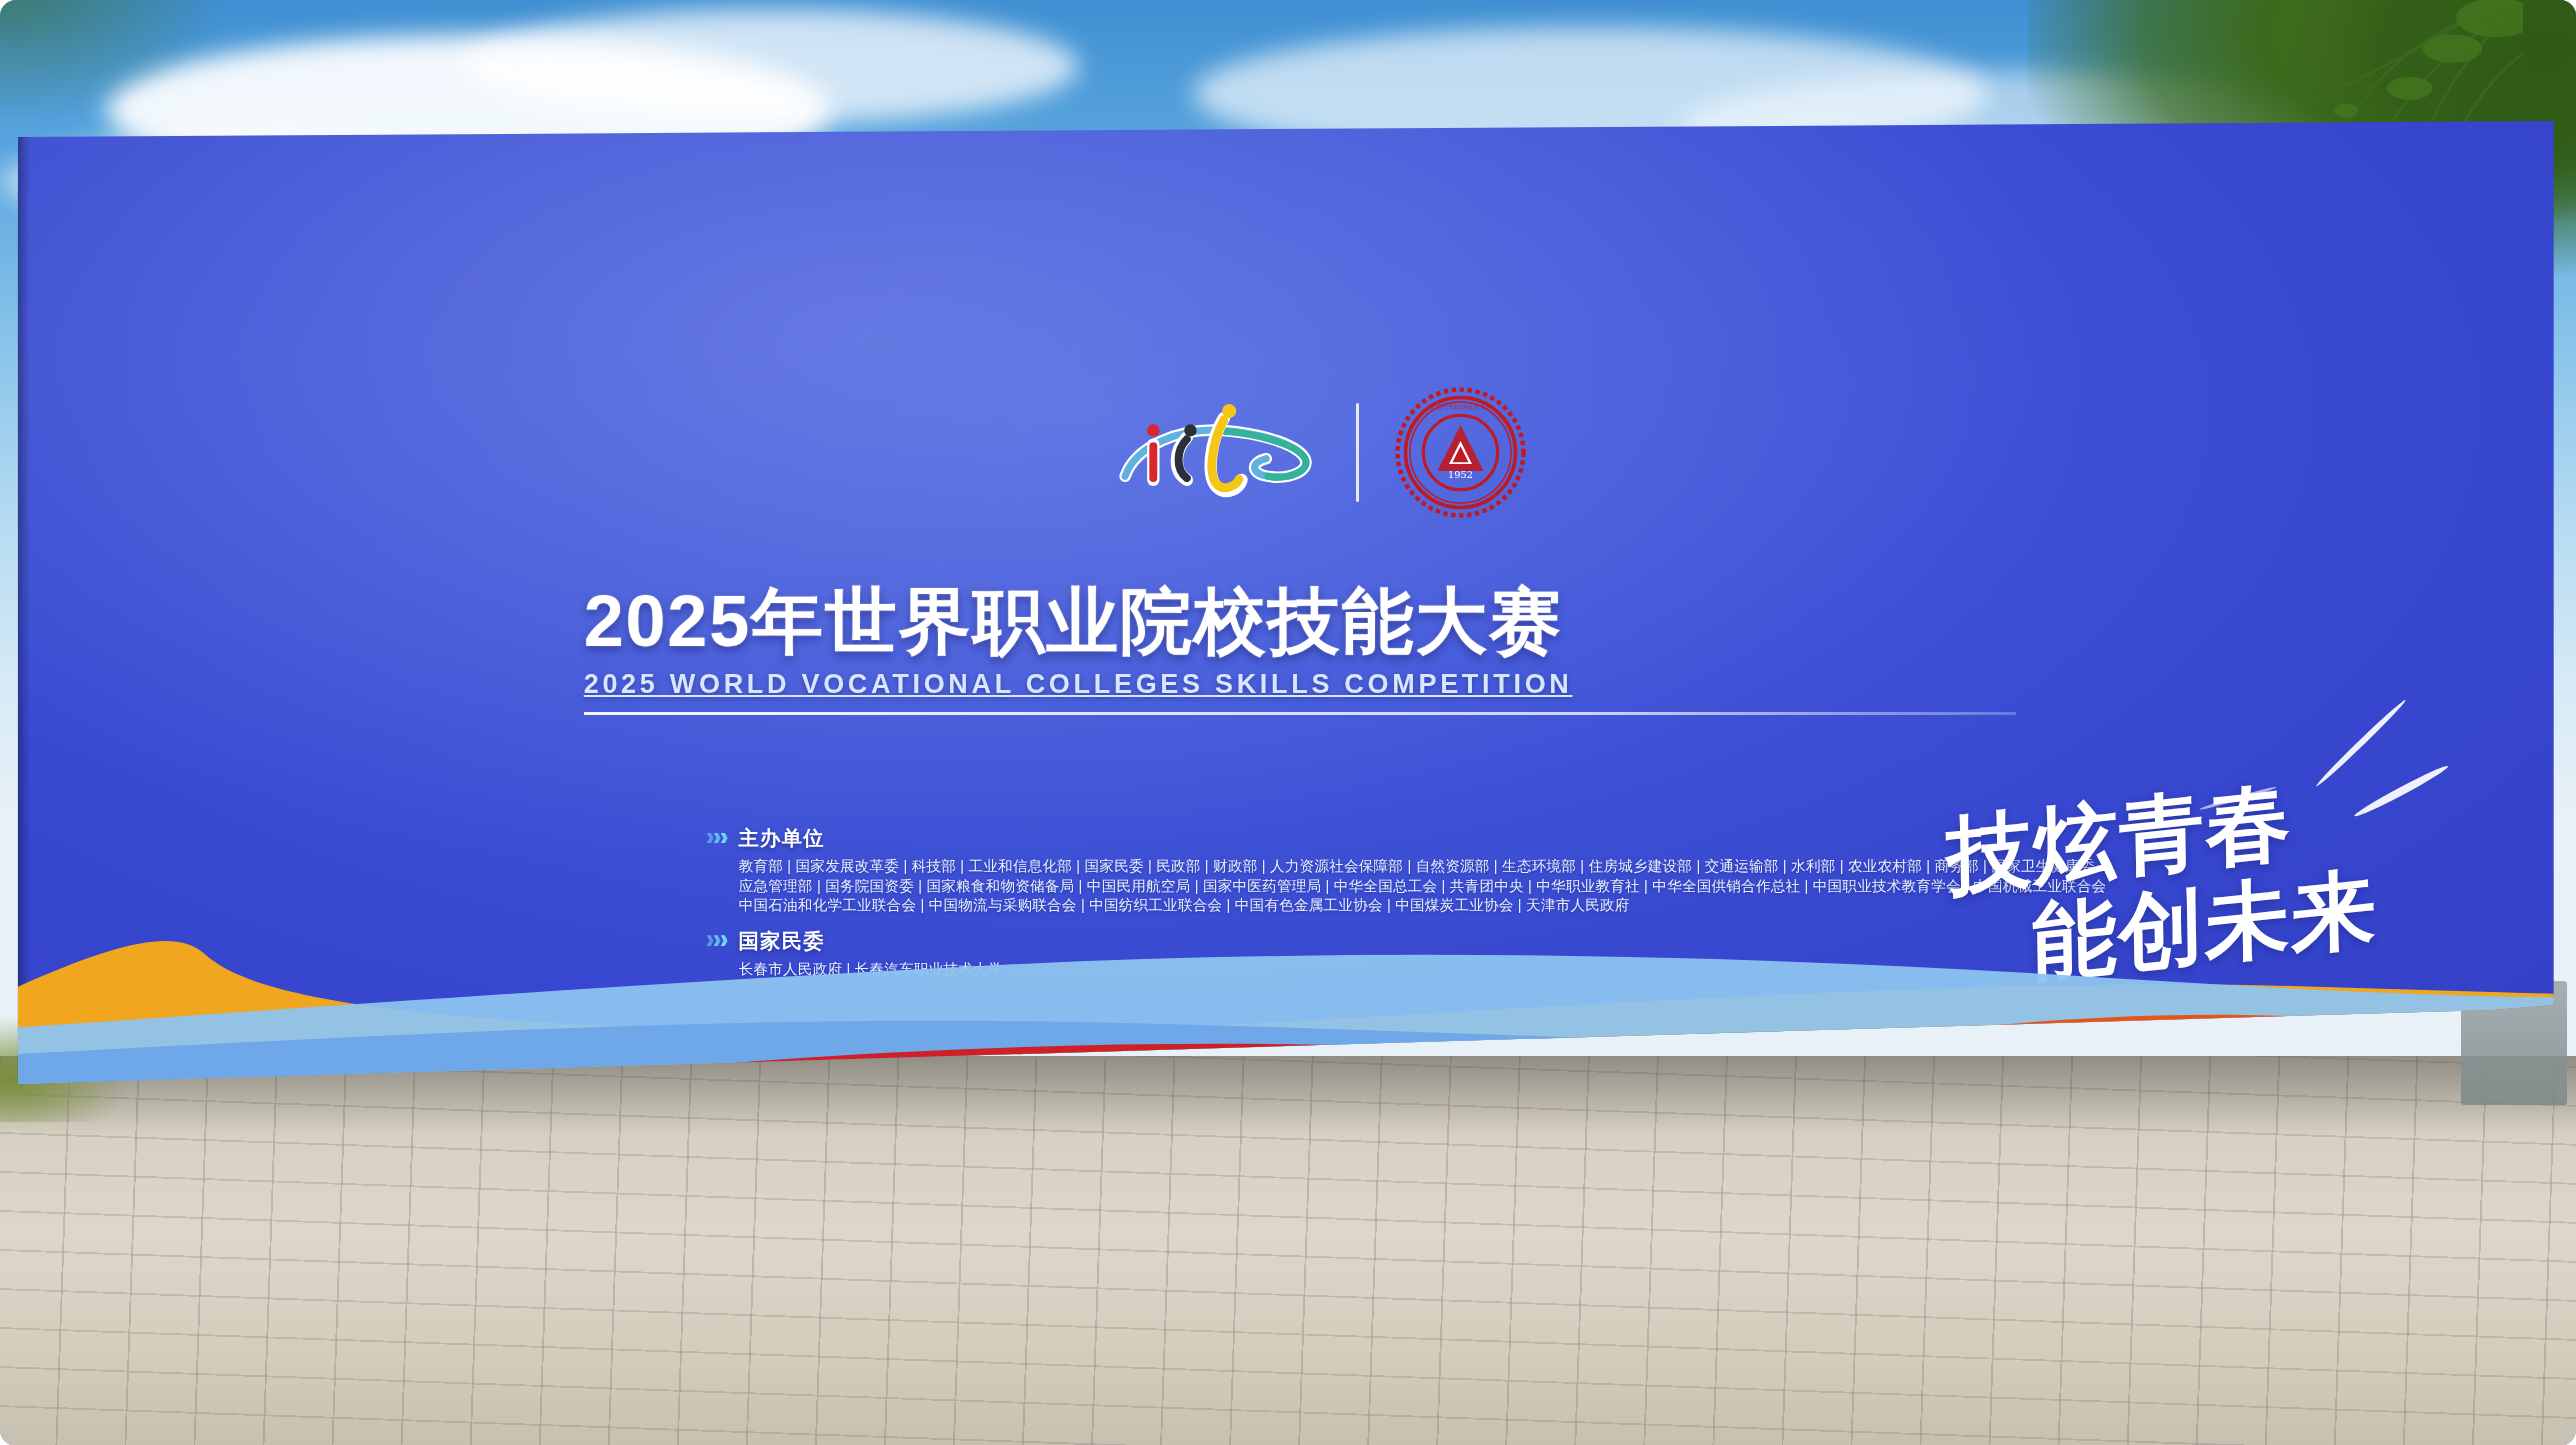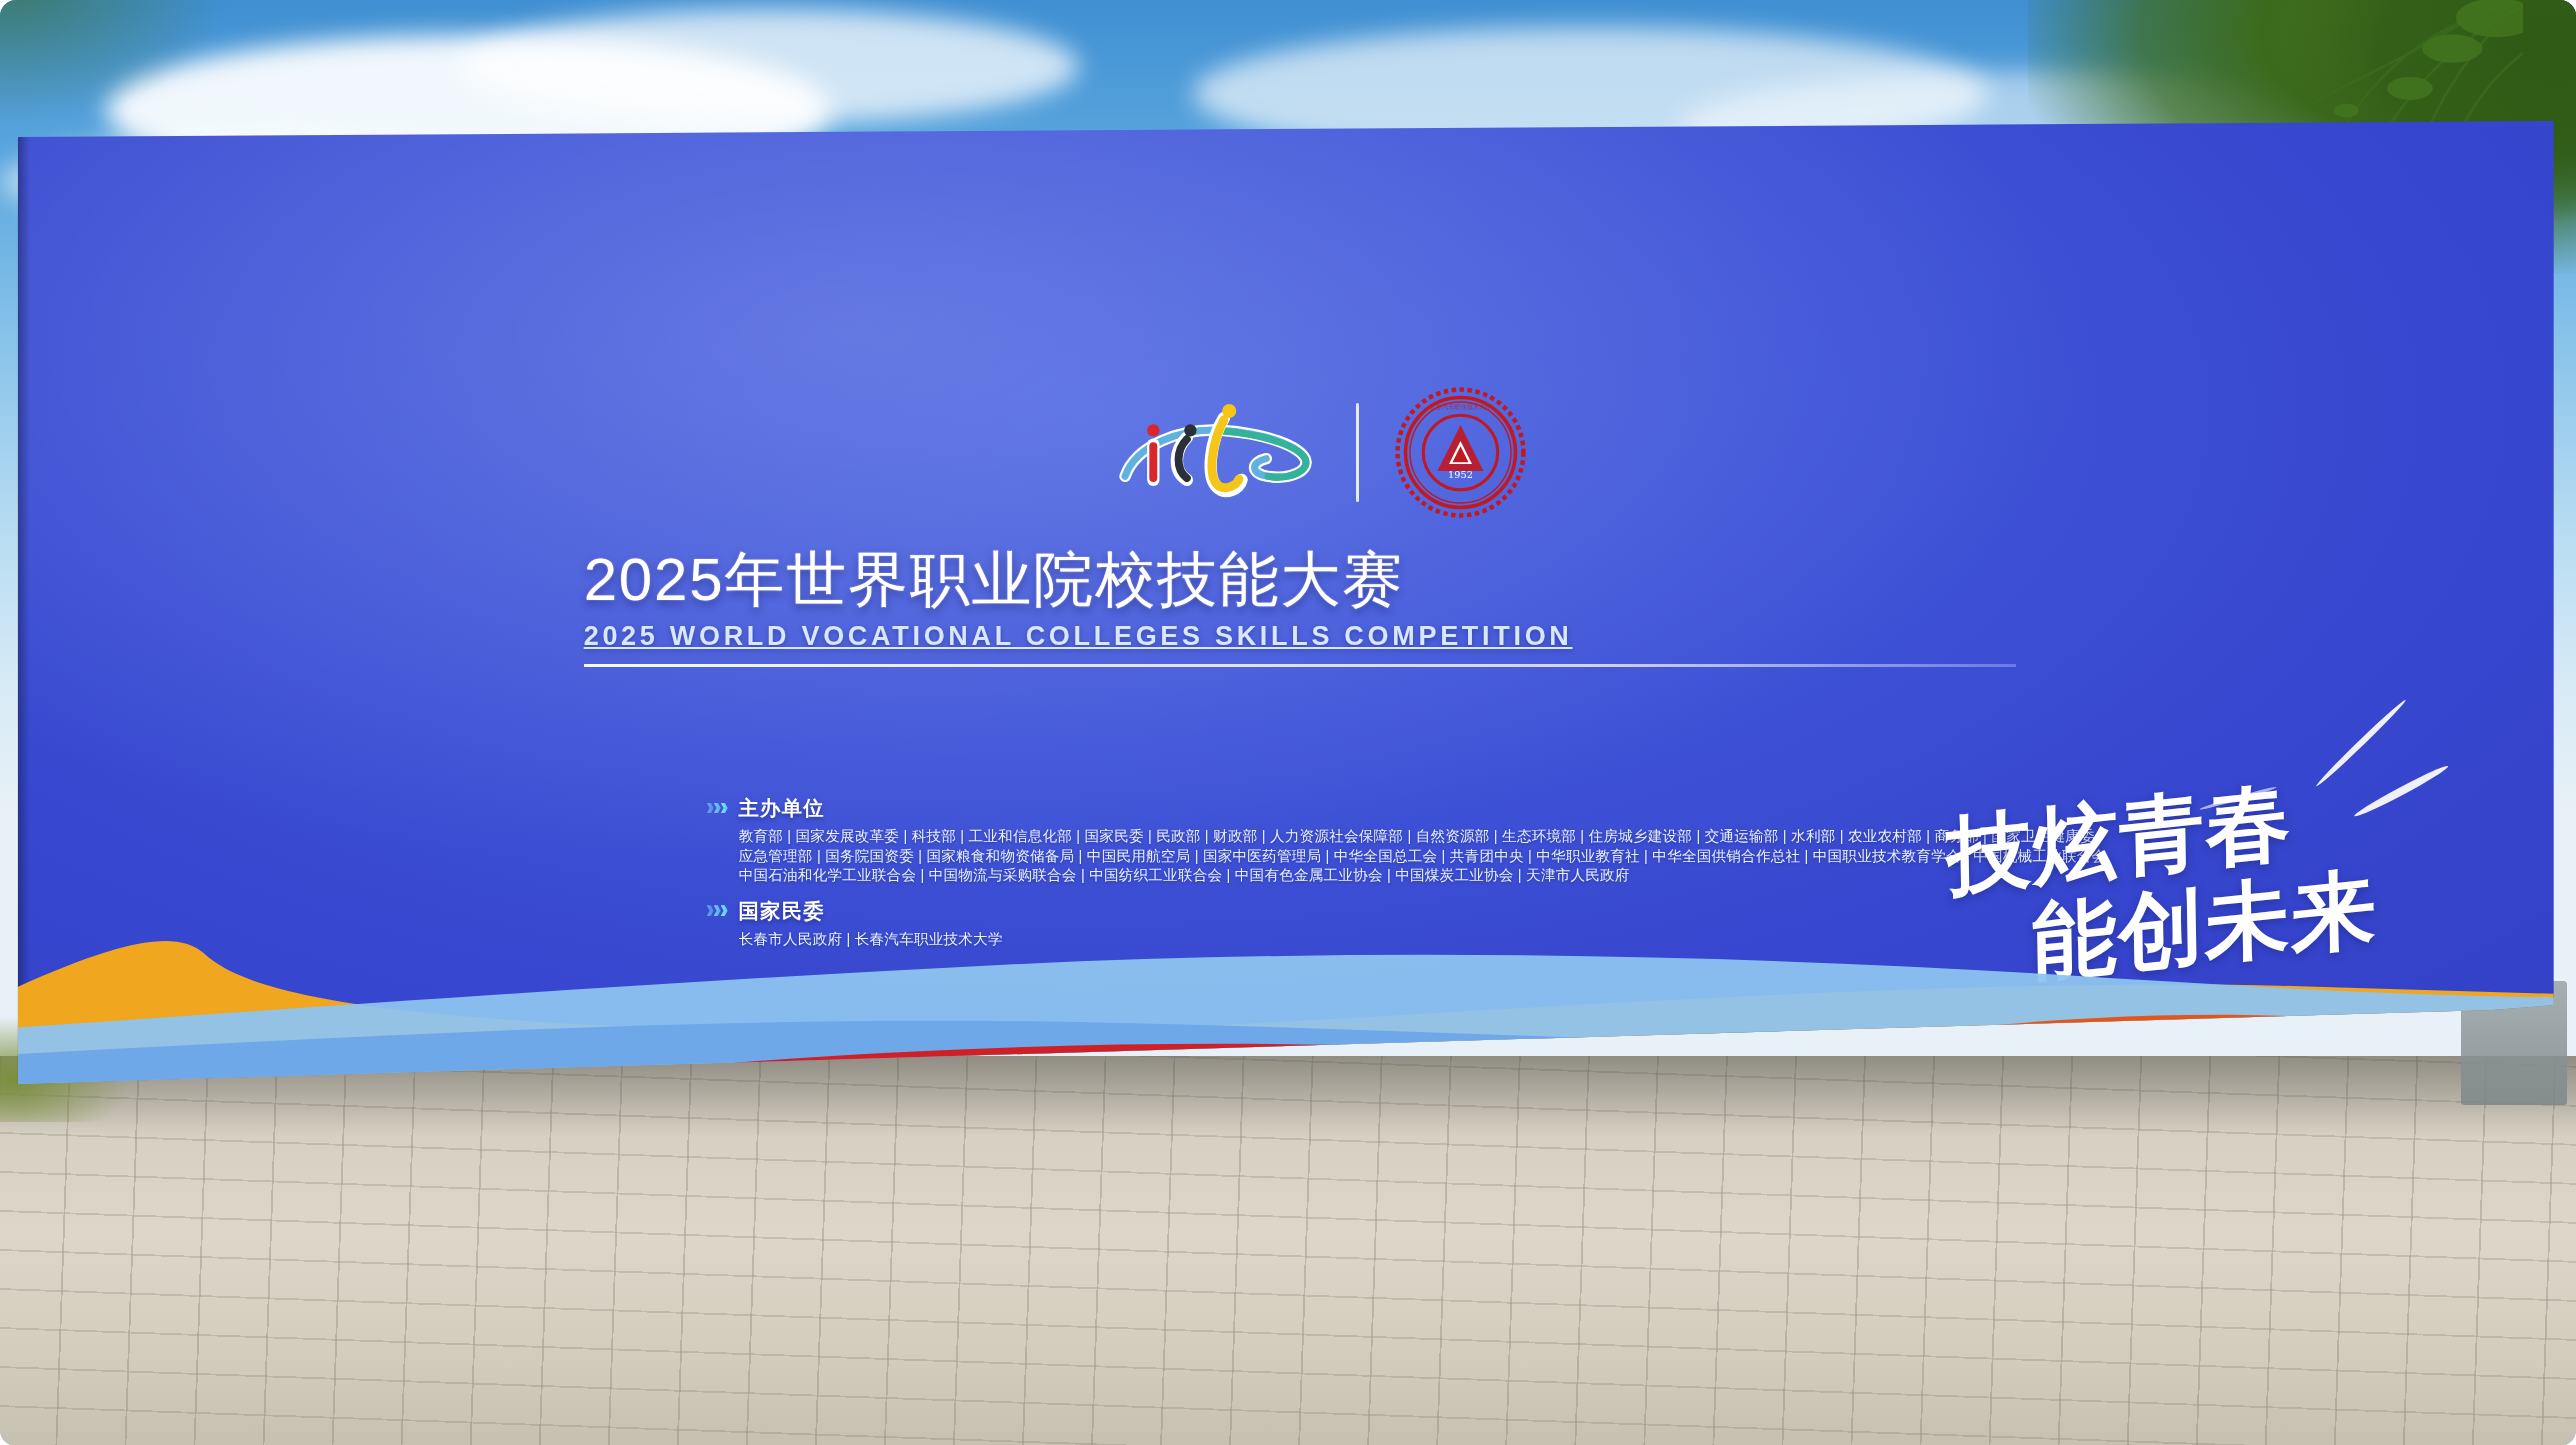--- a/index.html
+++ b/index.html
@@ -56,33 +56,33 @@
 
   
   .logos{position:absolute;left:1100px;top:265px;width:415px;height:133px;
      display:flex;align-items:center;gap:35px;}
   .logo-ict{width:203px;height:115px;position:relative;}
   .logo-div{width:3.5px;height:99px;background:rgba(255,255,255,.85);border-radius:1.8px;}
   .logo-seal{width:133px;height:133px;position:relative;}
 
   
   .title-wrap{position:absolute;left:566px;top:428px;width:1485px;}
-  .title-cn{font-size:60px;line-height:1.02;font-weight:normal;color:#ffffff;
+  .title-cn{font-size:72px;line-height:1.02;font-weight:bold;color:#ffffff;
      letter-spacing:1.8px;white-space:nowrap;
-     text-shadow:0 3.5px 8.8px rgba(18,22,90,.45), 0 0 1.8px rgba(255,255,255,.6);}
+     text-shadow:0 3.5px 8.8px rgba(18,22,90,.45), 0 0 1.8px rgba(255,255,255,.6);margin-top:36px;}
   .title-en{margin-top:10.6px;font-size:27px;letter-spacing:3.7px;font-weight:bold;
      color:#d8e6ff;white-space:nowrap;
      text-shadow:0 1.8px 5.3px rgba(18,22,90,.35);text-decoration:underline;}
   .title-rule{margin-top:12.4px;height:2.7px;width:1432px;
      background:linear-gradient(90deg,rgba(255,255,255,.95),rgba(255,255,255,.75) 70%,rgba(255,255,255,.25));}
   .title-track{margin-top:21px;font-size:55px;font-weight:bold;color:#ffe11f;letter-spacing:3.5px;
      white-space:nowrap;text-shadow:0 3.5px 8px rgba(20,24,90,.5);}
 
   
-  .orgs{position:absolute;left:689px;top:673px;width:1255px;color:#fff;}
+  .orgs{position:absolute;left:689px;top:703px;width:1255px;color:#fff;}
   .org-group{margin-bottom:10.6px;}
   .org-head{display:flex;align-items:center;gap:8.8px;margin-bottom:5.3px;}
   .chev{width:23px;height:14px;position:relative;flex:none;}
   .chev span{position:absolute;top:1.8px;width:7px;height:10.6px;
      background:linear-gradient(90deg,#8ee6ff,#4fc2f0);
      clip-path:polygon(0 0,58% 0,100% 50%,58% 100%,0 100%,42% 50%);}
   .chev span:nth-child(1){left:0;opacity:.55;}
   .chev span:nth-child(2){left:7px;opacity:.8;}
   .chev span:nth-child(3){left:14px;opacity:1;}
   .org-title{font-size:20.3px;font-weight:bold;color:#fff;letter-spacing:1.3px;

